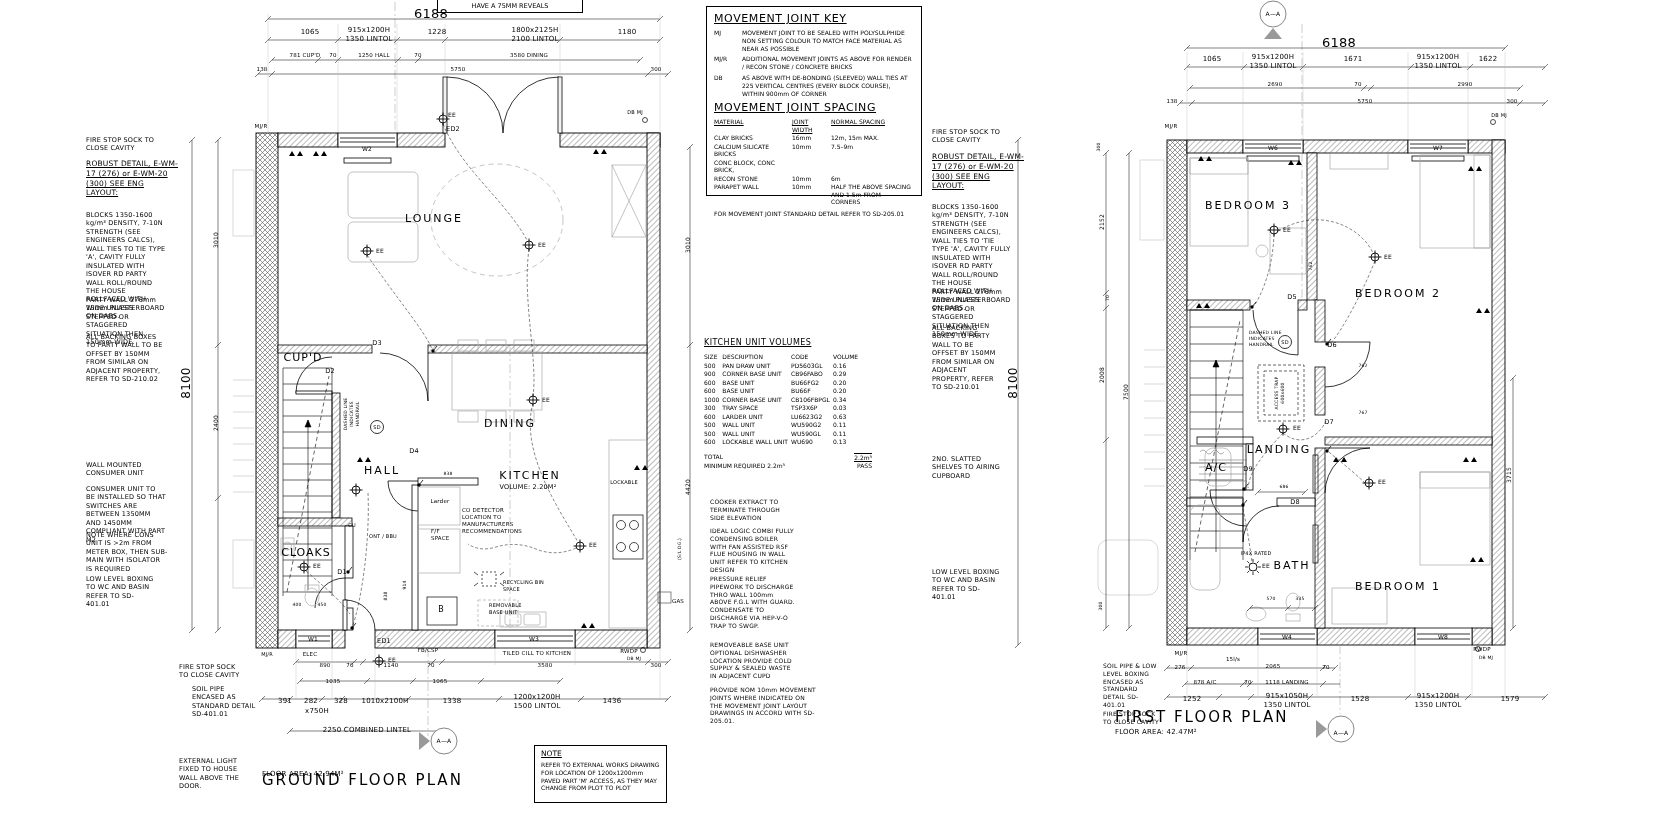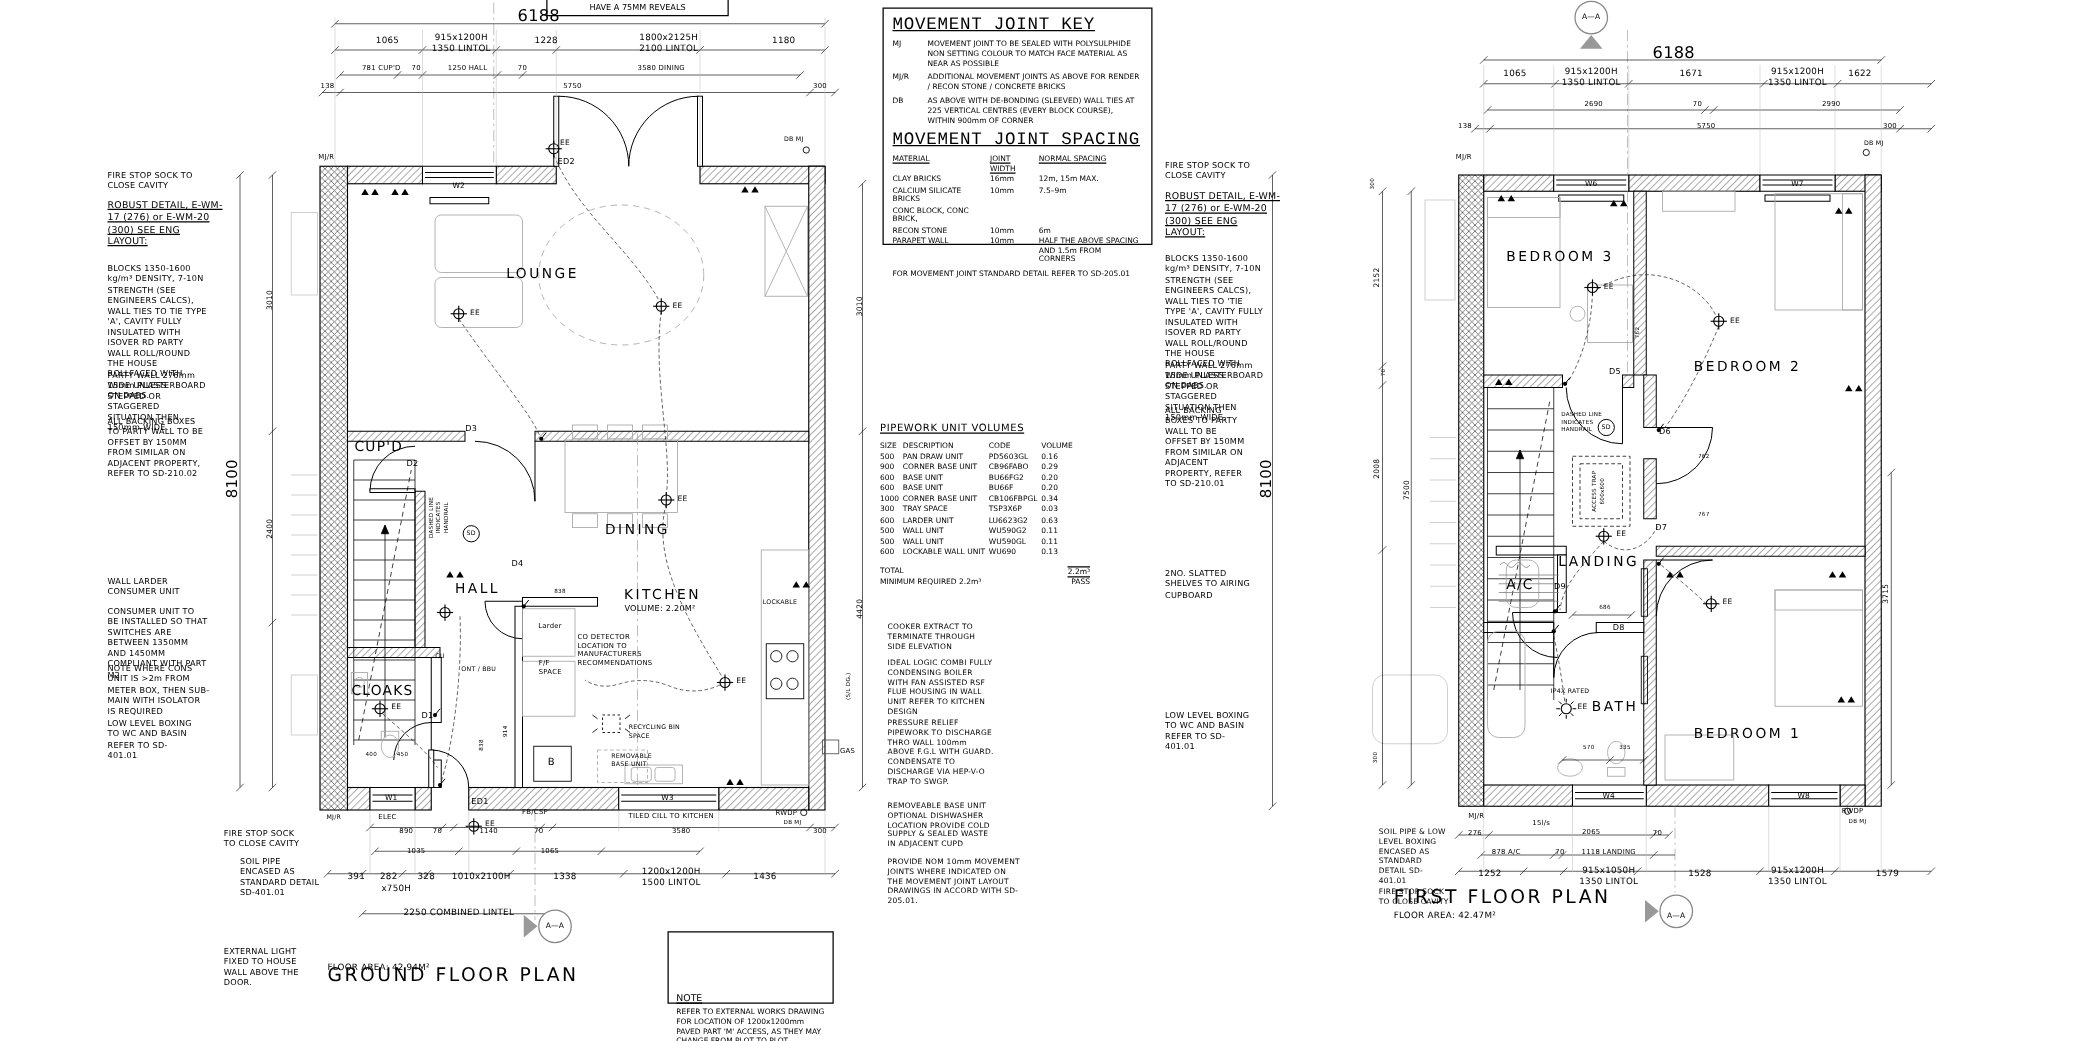--- a/index.html
+++ b/index.html
@@ -5,21 +5,21 @@
   html,body{margin:0;padding:0;background:#fff;}
   .sheet{position:relative;width:1663px;height:833px;background:#fff;overflow:hidden;
          font-family:"DejaVu Sans",sans-serif;color:#000;}
   .ann{position:absolute;transform:translateX(-50%);white-space:nowrap;line-height:1.2;letter-spacing:.2px;}
   .ann.blk{transform:none;white-space:normal;line-height:1.3;text-align:left;}
   .ann.rot{transform:translate(-50%,-50%) rotate(-90deg);}
   .ann.rot.blk{transform:translate(-50%,-50%) rotate(-90deg);text-align:center;}
   .ann.lft{transform:none;}
   .ann.und{text-decoration:underline;}
   .box{position:absolute;border:1.2px solid #000;background:#fff;box-sizing:border-box;}
-  .bx-title{font-size:14px;text-decoration:underline;letter-spacing:.6px;margin:0 0 4px 0;font-family:Liberation Mono, monospace;}
+  .bx-title{font-size:11px;text-decoration:underline;letter-spacing:.6px;margin:0 0 4px 0;}
   .kv{position:absolute;box-sizing:border-box;}
   table{border-collapse:collapse;}
   td,th{padding:0 3px 1px 0;font-size:6px;text-align:left;vertical-align:top;line-height:1.25;}
   th{font-weight:normal;text-decoration:underline;}
   .mj-row{display:flex;gap:4px;font-size:6px;line-height:1.3;margin-bottom:3px;}
   .mj-code{width:24px;flex:none;}
   .sw{display:inline-block;width:24px;height:9px;border-top:1px solid #000;border-bottom:1px solid #000;margin-right:6px;flex:none;}
   .sw-med{background:repeating-linear-gradient(135deg,#333 0,#333 .8px,transparent .8px,transparent 3.2px);}
   .sw-x{background:repeating-linear-gradient(45deg,#333 0,#333 .8px,transparent .8px,transparent 3.2px),
               repeating-linear-gradient(135deg,#333 0,#333 .8px,transparent .8px,transparent 3.2px);}
@@ -497,21 +497,21 @@
             <td>PARAPET WALL</td>
             <td>10mm</td>
             <td style="width: 80px;">HALF THE ABOVE SPACING AND 1.5m FROM CORNERS</td>
           </tr>
         </tbody>
   </table>
   <div style="font-size:6px;margin-top:3px;">FOR MOVEMENT JOINT STANDARD DETAIL REFER TO SD-205.01</div>
 </div>
 
 <div class="kv" style="left:704px;top:338px;width:176px;">
-  <div style="font-size:8px;text-decoration:underline;letter-spacing:.5px;margin-bottom:6px;">PIPEWORK UNIT VOLUMES</div>
+  <div style="font-size:8px;text-decoration:underline;letter-spacing:.5px;margin-bottom:6px;">KITCHEN UNIT VOLUMES</div>
   <table>
     <thead>
           <tr>
             <th style="text-decoration: none;">SIZE</th>
             <th style="text-decoration: none;">DESCRIPTION</th>
             <th style="text-decoration: none;">CODE</th>
             <th style="text-decoration: none;">VOLUME</th>
           </tr>
         </thead>
     <tbody>
@@ -582,21 +582,21 @@
     <span style="border-top:.7px solid #000;border-bottom:.7px solid #000;">2.2m³</span>
   </div>
   <div style="display:flex;justify-content:space-between;font-size:6px;width:168px;">
     <span>MINIMUM REQUIRED 2.2m³</span>
     <span>PASS</span>
   </div>
 </div>
 
 
 <div class="box" style="left:534px;top:745px;width:133px;height:58px;padding:3px 6px;">
-  <div style="font-size:7.5px;text-decoration:underline;margin-bottom:3px;margin-top:45px;">NOTE</div>
+  <div style="font-size:7.5px;text-decoration:underline;margin-bottom:3px;">NOTE</div>
   <div style="font-size:6px;line-height:1.3;">REFER TO EXTERNAL WORKS DRAWING FOR LOCATION OF 1200x1200mm PAVED PART 'M' ACCESS, AS THEY MAY CHANGE FROM PLOT TO PLOT</div>
 </div>
 
 
 <div style="position:absolute;left:0;top:0;width:100%;height:100%;">
       <span class="ann" style="left: 431px; top: 6px; font-size: 13px;">6188</span>
       <span class="ann" style="left: 310px; top: 28px; font-size: 7px;">1065</span>
       <span class="ann" style="left: 369px; top: 26px; font-size: 7px;">915x1200H</span>
       <span class="ann" style="left: 369px; top: 35px; font-size: 7px;">1350 LINTOL</span>
       <span class="ann" style="left: 437px; top: 28px; font-size: 7px;">1228</span>
@@ -684,21 +684,21 @@
       <span class="ann rot" style="left: 216px; top: 423px; font-size: 6px;">2400</span>
       <span class="ann rot" style="left: 688px; top: 245px; font-size: 6px;">3010</span>
       <span class="ann rot" style="left: 688px; top: 487px; font-size: 6px;">4420</span>
       <span class="ann rot" style="left: 680px; top: 549px; font-size: 4.5px;">(S/L DG.)</span>
       <span class="ann" style="left: 678px; top: 598px; font-size: 5.5px;">GAS</span>
       <span class="ann blk" style="left: 86px; top: 136px; font-size: 6.5px; width: 70px;">FIRE STOP SOCK TO CLOSE CAVITY</span>
       <span class="ann blk und" style="left: 86px; top: 159px; font-size: 7.5px; width: 92px;">ROBUST DETAIL, E-WM-17 (276) or E-WM-20 (300) SEE ENG LAYOUT:</span>
       <span class="ann blk" style="left: 86px; top: 211px; font-size: 6.5px; width: 80px;">BLOCKS 1350-1600 kg/m³ DENSITY, 7-10N STRENGTH (SEE ENGINEERS CALCS), WALL TIES TO TIE TYPE 'A', CAVITY FULLY INSULATED WITH ISOVER RD PARTY WALL ROLL/ROUND THE HOUSE ROLLFACED WITH 15mm PLASTERBOARD ON DABS.</span>
       <span class="ann blk" style="left: 86px; top: 296px; font-size: 6.5px; width: 80px;">PARTY WALL 276mm WIDE UNLESS STEPPED OR STAGGERED SITUATION THEN 150mm WIDE.</span>
       <span class="ann blk" style="left: 86px; top: 333px; font-size: 6.5px; width: 78px;">ALL BACKING BOXES TO PARTY WALL TO BE OFFSET BY 150MM FROM SIMILAR ON ADJACENT PROPERTY, REFER TO SD-210.02</span>
-      <span class="ann blk" style="left: 86px; top: 461px; font-size: 6.5px; width: 78px;">WALL LARDER CONSUMER UNIT</span>
+      <span class="ann blk" style="left: 86px; top: 461px; font-size: 6.5px; width: 78px;">WALL MOUNTED CONSUMER UNIT</span>
       <span class="ann blk" style="left: 86px; top: 485px; font-size: 6.5px; width: 80px;">CONSUMER UNIT TO BE INSTALLED SO THAT SWITCHES ARE BETWEEN 1350MM AND 1450MM COMPLIANT WITH PART M2</span>
       <span class="ann blk" style="left: 86px; top: 531px; font-size: 6.5px; width: 82px;">NOTE WHERE CONS UNIT IS &gt;2m FROM METER BOX, THEN SUB-MAIN WITH ISOLATOR IS REQUIRED</span>
       <span class="ann blk" style="left: 86px; top: 575px; font-size: 6.5px; width: 70px;">LOW LEVEL BOXING TO WC AND BASIN REFER TO SD-401.01</span>
       <span class="ann blk" style="left: 179px; top: 663px; font-size: 6.5px; width: 66px;">FIRE STOP SOCK TO CLOSE CAVITY</span>
       <span class="ann blk" style="left: 192px; top: 685px; font-size: 6.5px; width: 66px;">SOIL PIPE ENCASED AS STANDARD DETAIL SD-401.01</span>
       <span class="ann blk" style="left: 179px; top: 715px; font-size: 6.5px; width: 70px; margin-top: 42px;">EXTERNAL LIGHT FIXED TO HOUSE WALL ABOVE THE DOOR.</span>
       <span class="ann blk" style="left: 710px; top: 498px; font-size: 6px; width: 80px;">COOKER EXTRACT TO TERMINATE THROUGH SIDE ELEVATION</span>
       <span class="ann blk" style="left: 710px; top: 527px; font-size: 6px; width: 86px;">IDEAL LOGIC COMBI FULLY CONDENSING BOILER WITH FAN ASSISTED RSF FLUE HOUSING IN WALL UNIT REFER TO KITCHEN DESIGN</span>
       <span class="ann blk" style="left: 710px; top: 575px; font-size: 6px; width: 86px;">PRESSURE RELIEF PIPEWORK TO DISCHARGE THRO WALL 100mm ABOVE F.G.L WITH GUARD. CONDENSATE TO DISCHARGE VIA HEP-V-O TRAP TO SWGP.</span>
       <span class="ann blk" style="left: 710px; top: 641px; font-size: 6px; width: 86px;">REMOVEABLE BASE UNIT OPTIONAL DISHWASHER LOCATION PROVIDE COLD SUPPLY &amp; SEALED WASTE IN ADJACENT CUPD</span>

